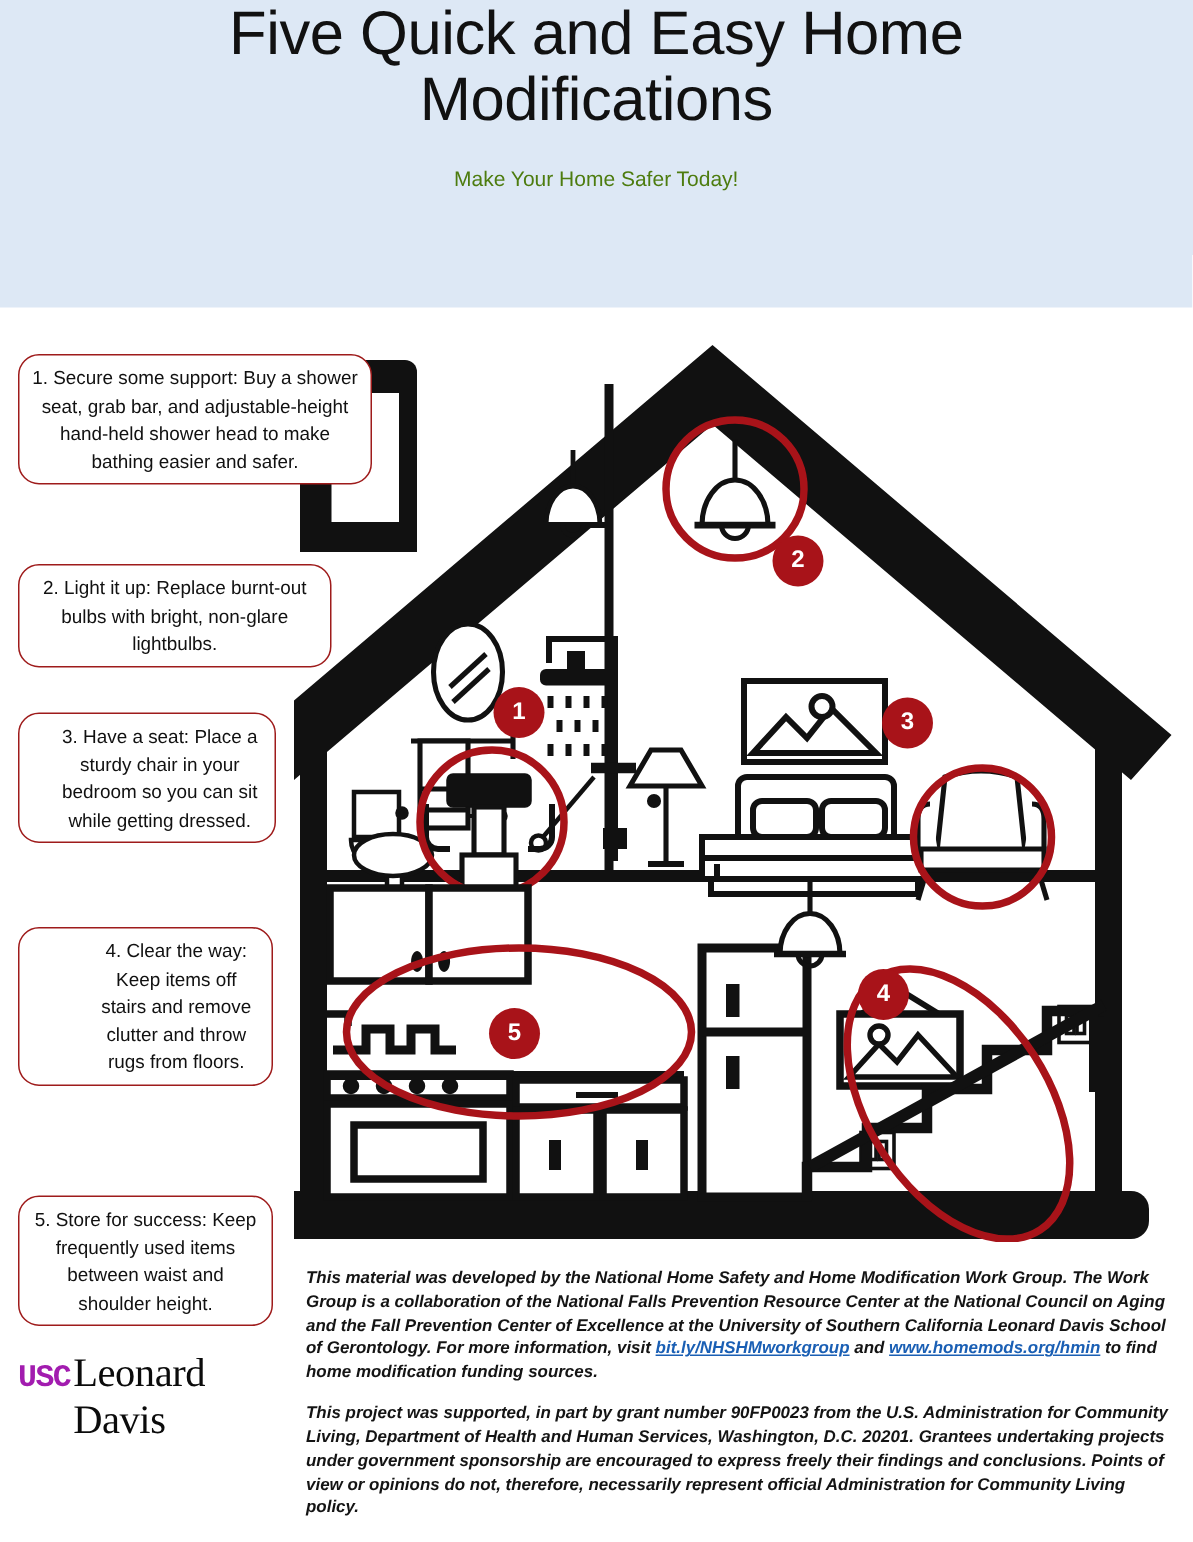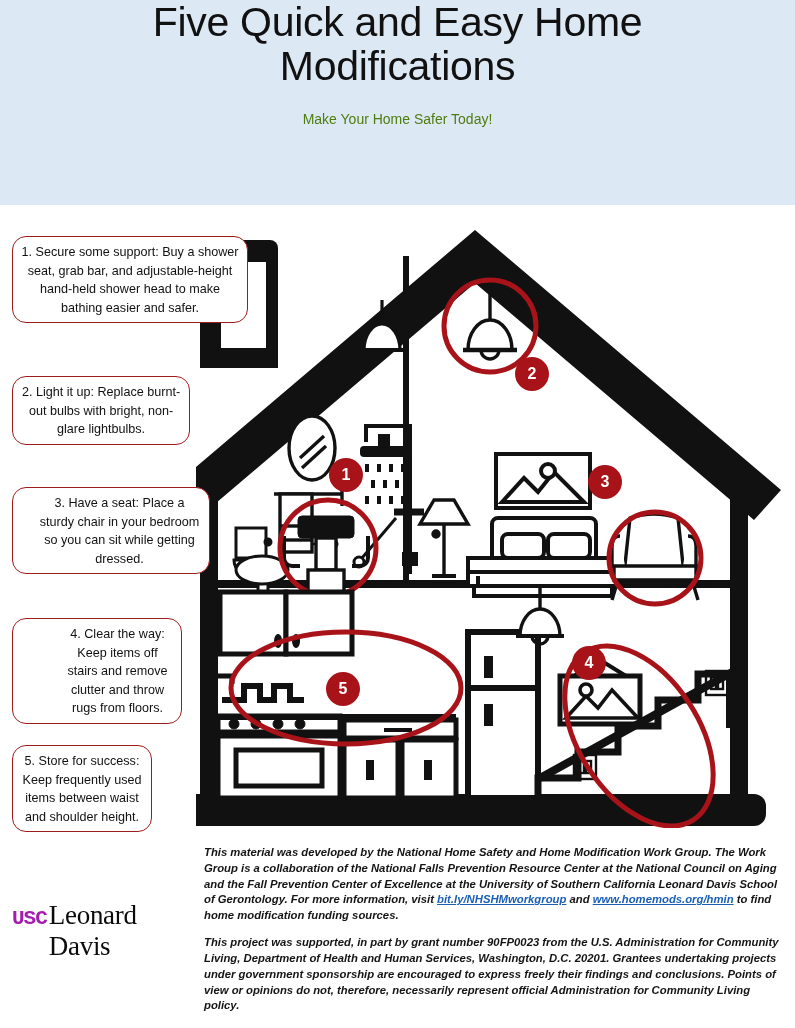--- a/index.html
+++ b/index.html
@@ -34,24 +34,24 @@
     background:#fff;
     text-align:center;
     color:#111;
     font-size: 12.6px;
     line-height: 1.47;
     padding: 6px 7px 5px 7px;
     z-index: 30;
   }
   .tip b { font-weight: 400; margin-top: 32px; }
   #tip1 { left: 12px;  top: 236px; width: 236px; }
-  #tip2 { left: 12px;  top: 376px; width: 178px; }
-  #tip3 { left: 12px;  top: 487px; width: 198px; padding-left: 24px; }
+  #tip2 { left: 12px;  top: 376px; width: 209px; }
+  #tip3 { left: 12px;  top: 475px; width: 172px; padding-left: 24px; }
   #tip4 { left: 12px;  top: 618px; width: 170px; padding-left: 48px; }
-  #tip5 { left: 12px;  top: 745px; width: 140px; }
+  #tip5 { left: 12px;  top: 797px; width: 170px; }
 
   
   #house-wrap { position:absolute; left:196px; top:228px; width:599px; height:600px; z-index:5;}
   #house-svg { display:block; }
 
   
   .badge {
     position:absolute; z-index:40;
     width: 34px; height:34px; border-radius:50%;
     background:#a81319; color:#fff;

